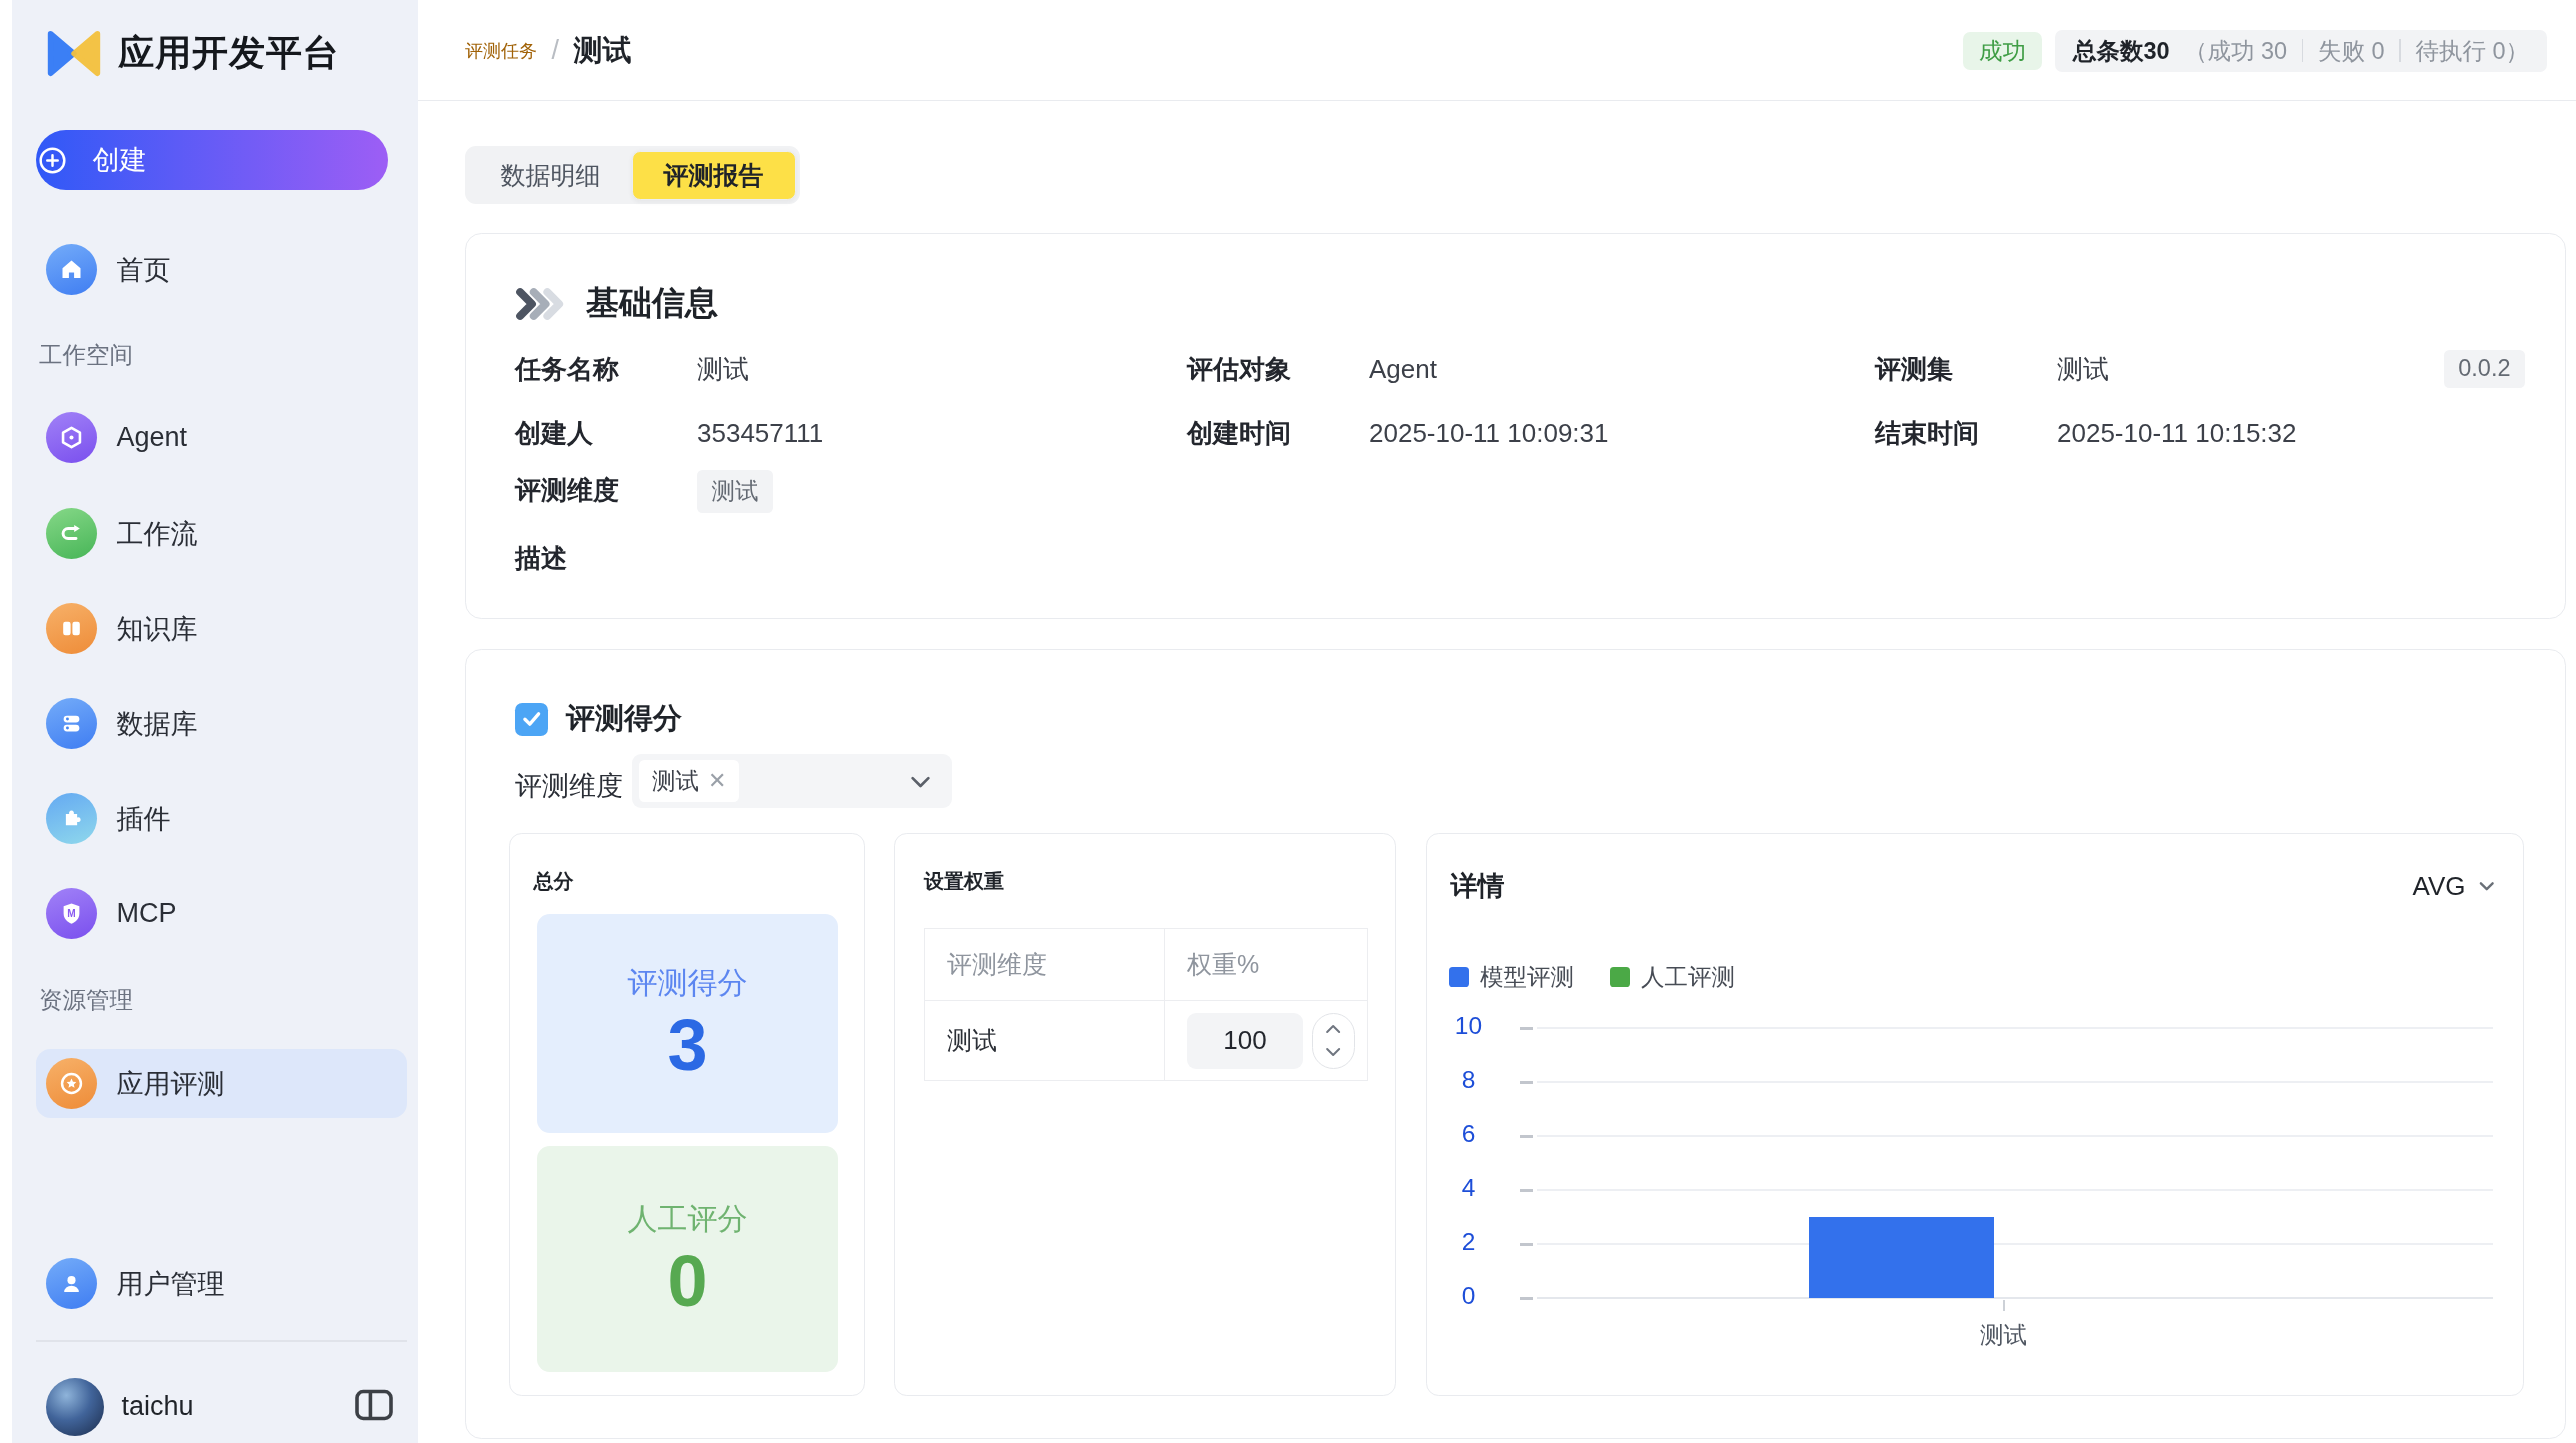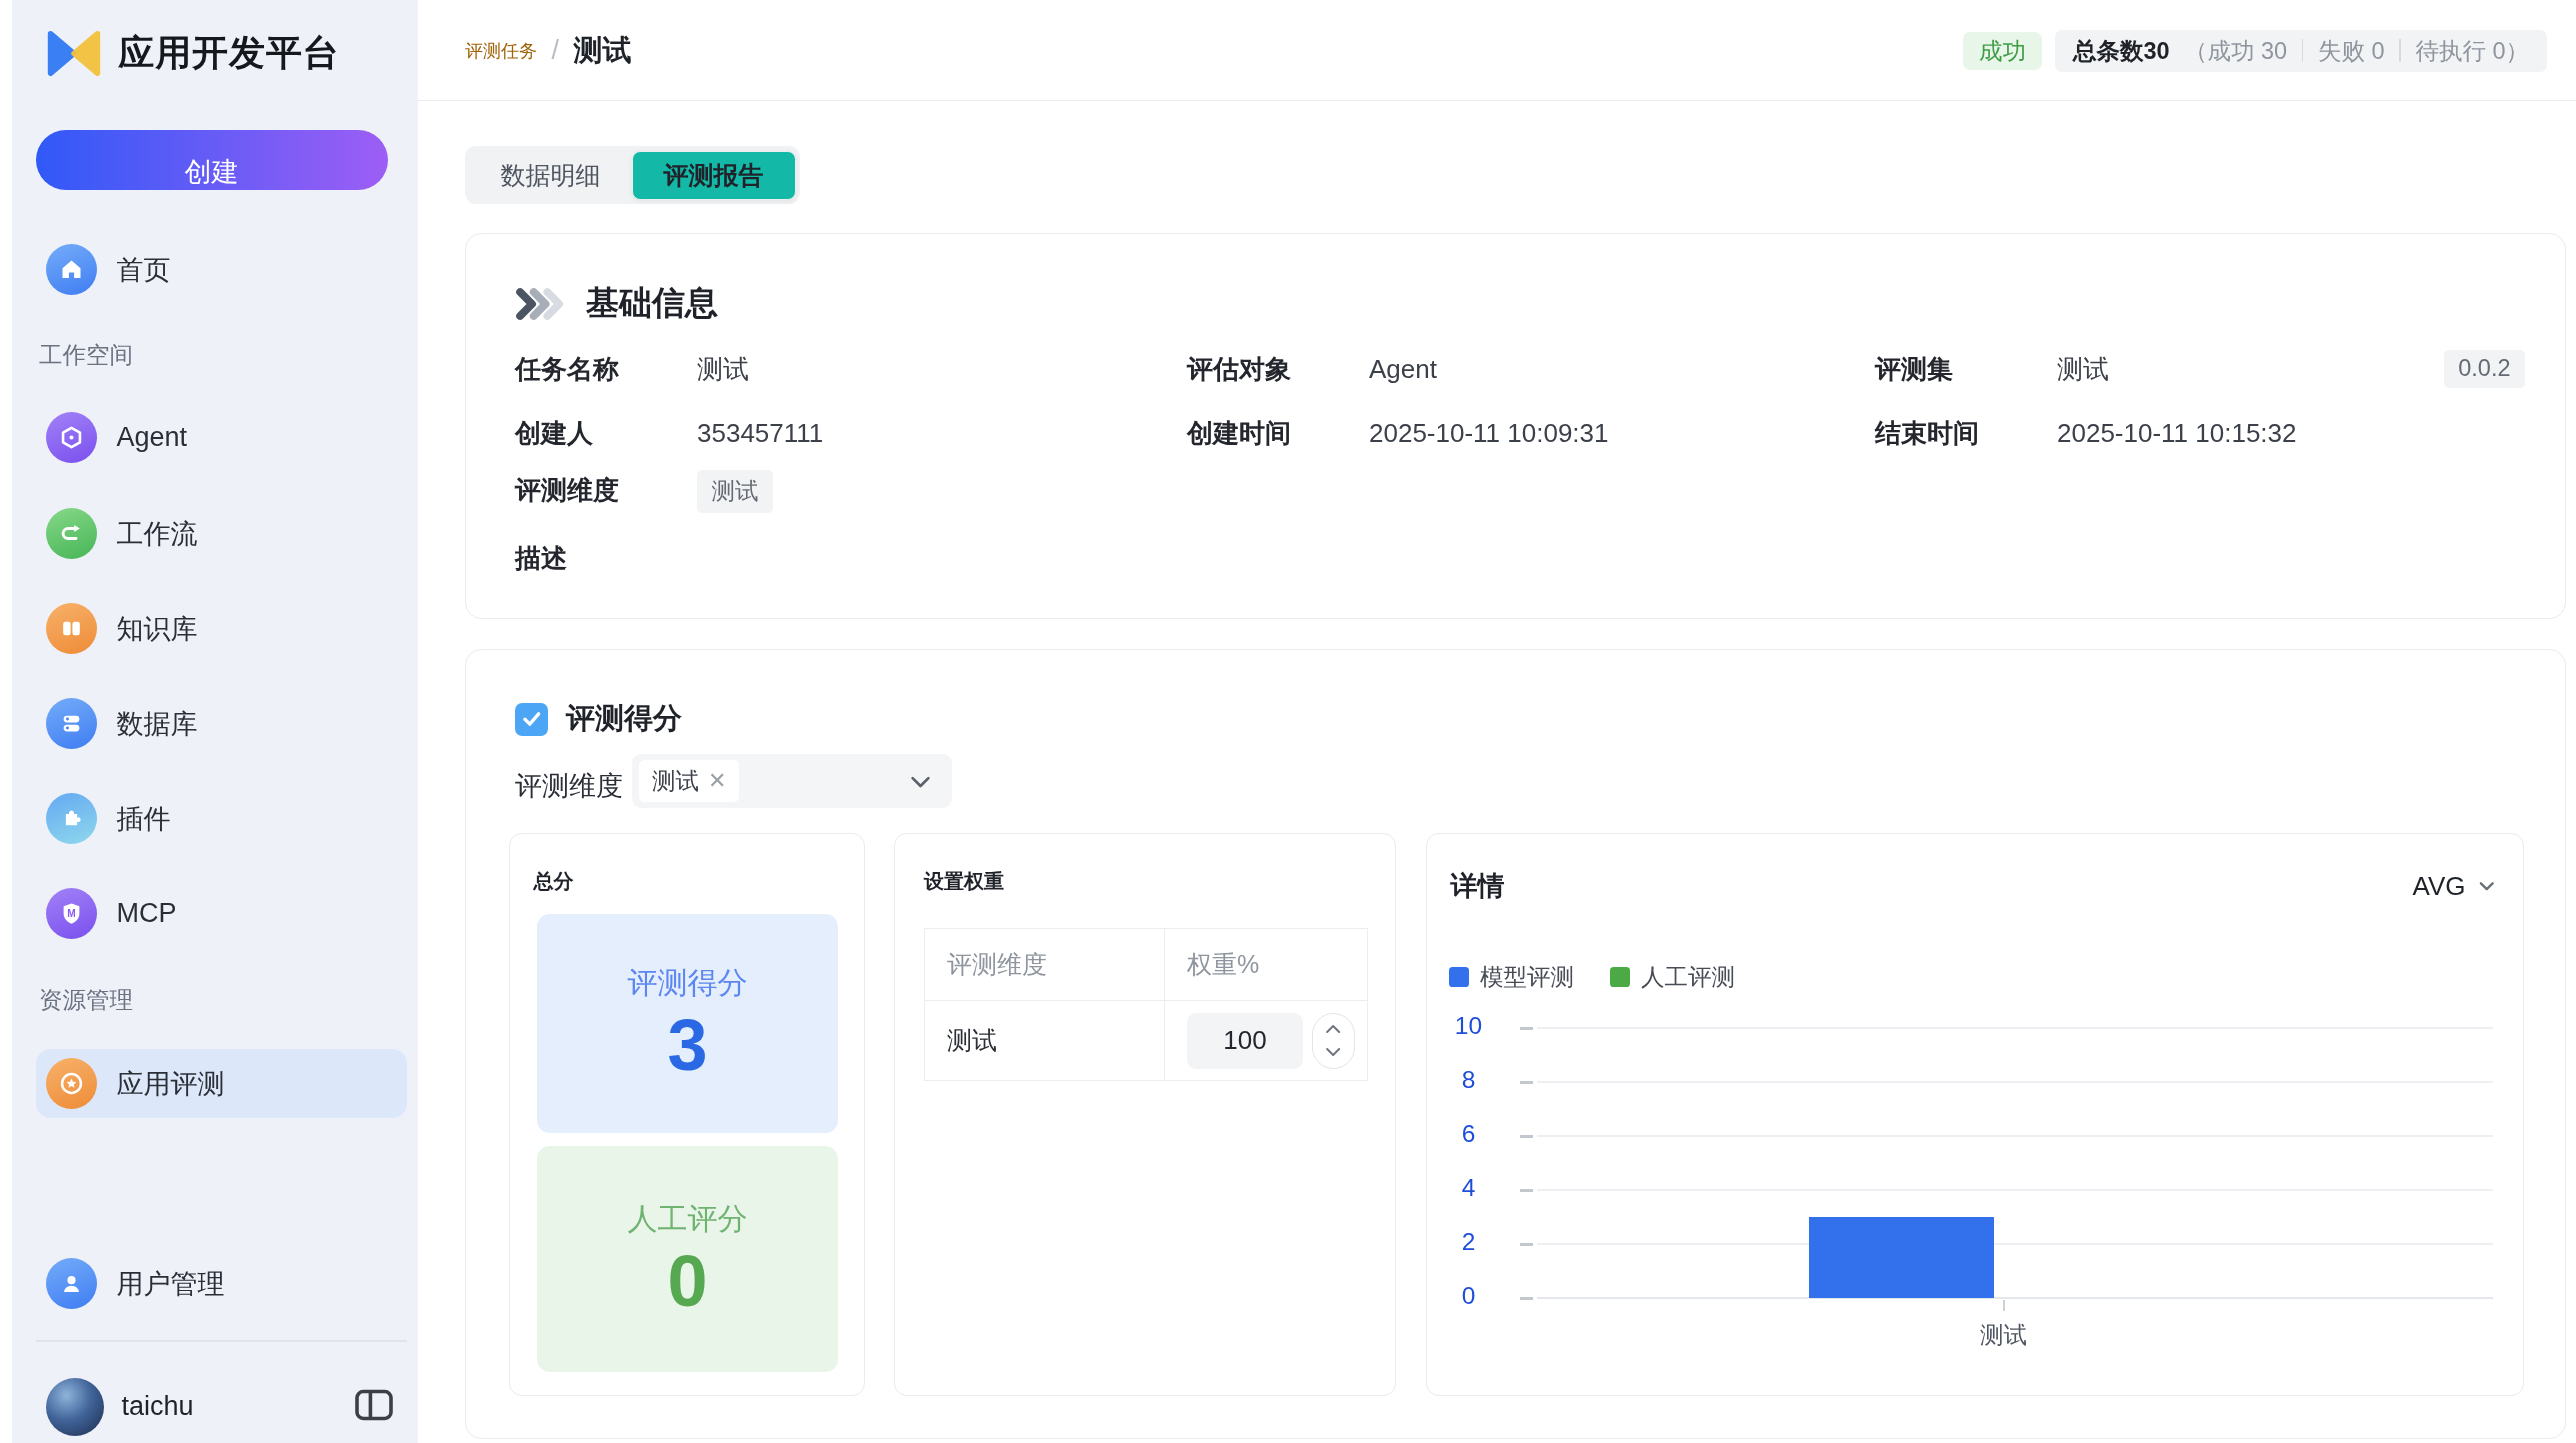--- a/index.html
+++ b/index.html
@@ -8,21 +8,21 @@
   body { position:relative; }
 
   
   .sidebar { position:absolute; left:12px; top:0; width:418px; height:1444px;
     background:#eef1f8; border-right:1.8px solid #e5e8ee; }
   .logo-row { position:absolute; left:34px; top:29px; display:flex; align-items:center; gap:16.3px; }
   .logo-title { font-size:36px; font-weight:700; color:#15181d; letter-spacing:0.9px; }
   .create-btn { position:absolute; left:23.5px; top:130px; width:352px; height:60px; border:none;
     border-radius:30px; background:linear-gradient(90deg,#3059f7,#9d5ef5); color:#fff;
     font-size:27px; display:flex; align-items:center; justify-content:flex-start; gap:24px; cursor:pointer;
-    font-family:inherit;flex-direction:column; }
+    font-family:inherit; }
   .nav-item { position:absolute; left:23.5px; width:371px; height:69px; display:flex; align-items:center;
     gap:20px; padding-left:10px; border-radius:14.5px; cursor:pointer; }
   .nav-item.active { background:#dde7fa; }
   .nav-label { font-size:27px; color:#2a2e36; font-weight:500; }
   .nav-icon { width:51px; height:51px; border-radius:50%; display:flex; align-items:center; justify-content:center; flex:0 0 auto; }
   .g-blue   { background:linear-gradient(160deg,#74acf9,#3f7df2); }
   .g-purple { background:linear-gradient(160deg,#a182f7,#7a4fee); }
   .g-green  { background:linear-gradient(160deg,#86d888,#47b557); }
   .g-orange { background:linear-gradient(160deg,#f7b169,#ee8c38); }
   .g-cyan   { background:linear-gradient(160deg,#64a9f2,#8fd8ec); }
@@ -47,21 +47,21 @@
   .counts-pill { height:42px; padding:0 18px; border-radius:7.2px; background:#f2f3f5;
     font-size:23.5px; display:flex; align-items:center; gap:14.5px; }
   .counts-total { font-weight:700; color:#1f2329; }
   .counts-gray { color:#8f959e; }
   .vdiv { width:1.8px; height:23.5px; background:#d7dadf; }
 
   .tabs { position:absolute; left:47px; top:146px; width:335px; height:58px; background:#f1f2f4;
     border-radius:11px; display:flex; padding:4.5px; }
   .tab { flex:1; display:flex; align-items:center; justify-content:center; font-size:25px;
     color:#4e5560; border-radius:8.2px; cursor:pointer; }
-  .tab.active { background:#14b8a6; color:#1f2329; font-weight:600; border:0.9px solid #eceef1;
+  .tab.active { background:#fde047; color:#1f2329; font-weight:600; border:0.9px solid #eceef1;
     box-shadow:0 1.8px 5.4px rgba(31,35,41,.06); }
 
   .card { position:absolute; background:#fff; border:1.8px solid #e9ebef; border-radius:16.3px; }
   .card1 { left:47px; top:233px; width:2101px; height:386px; }
   .card2 { left:47px; top:649px; width:2101px; height:790px; }
 
   .c1-title { position:absolute; left:49px; top:47px; display:flex; align-items:center; gap:20px; }
   .c-title-text { font-size:33px; font-weight:700; }
   .info-row { position:absolute; left:0; right:0; display:grid; grid-template-columns:672px 688px 1fr;
     padding-left:49px; align-items:center; height:42px; }

